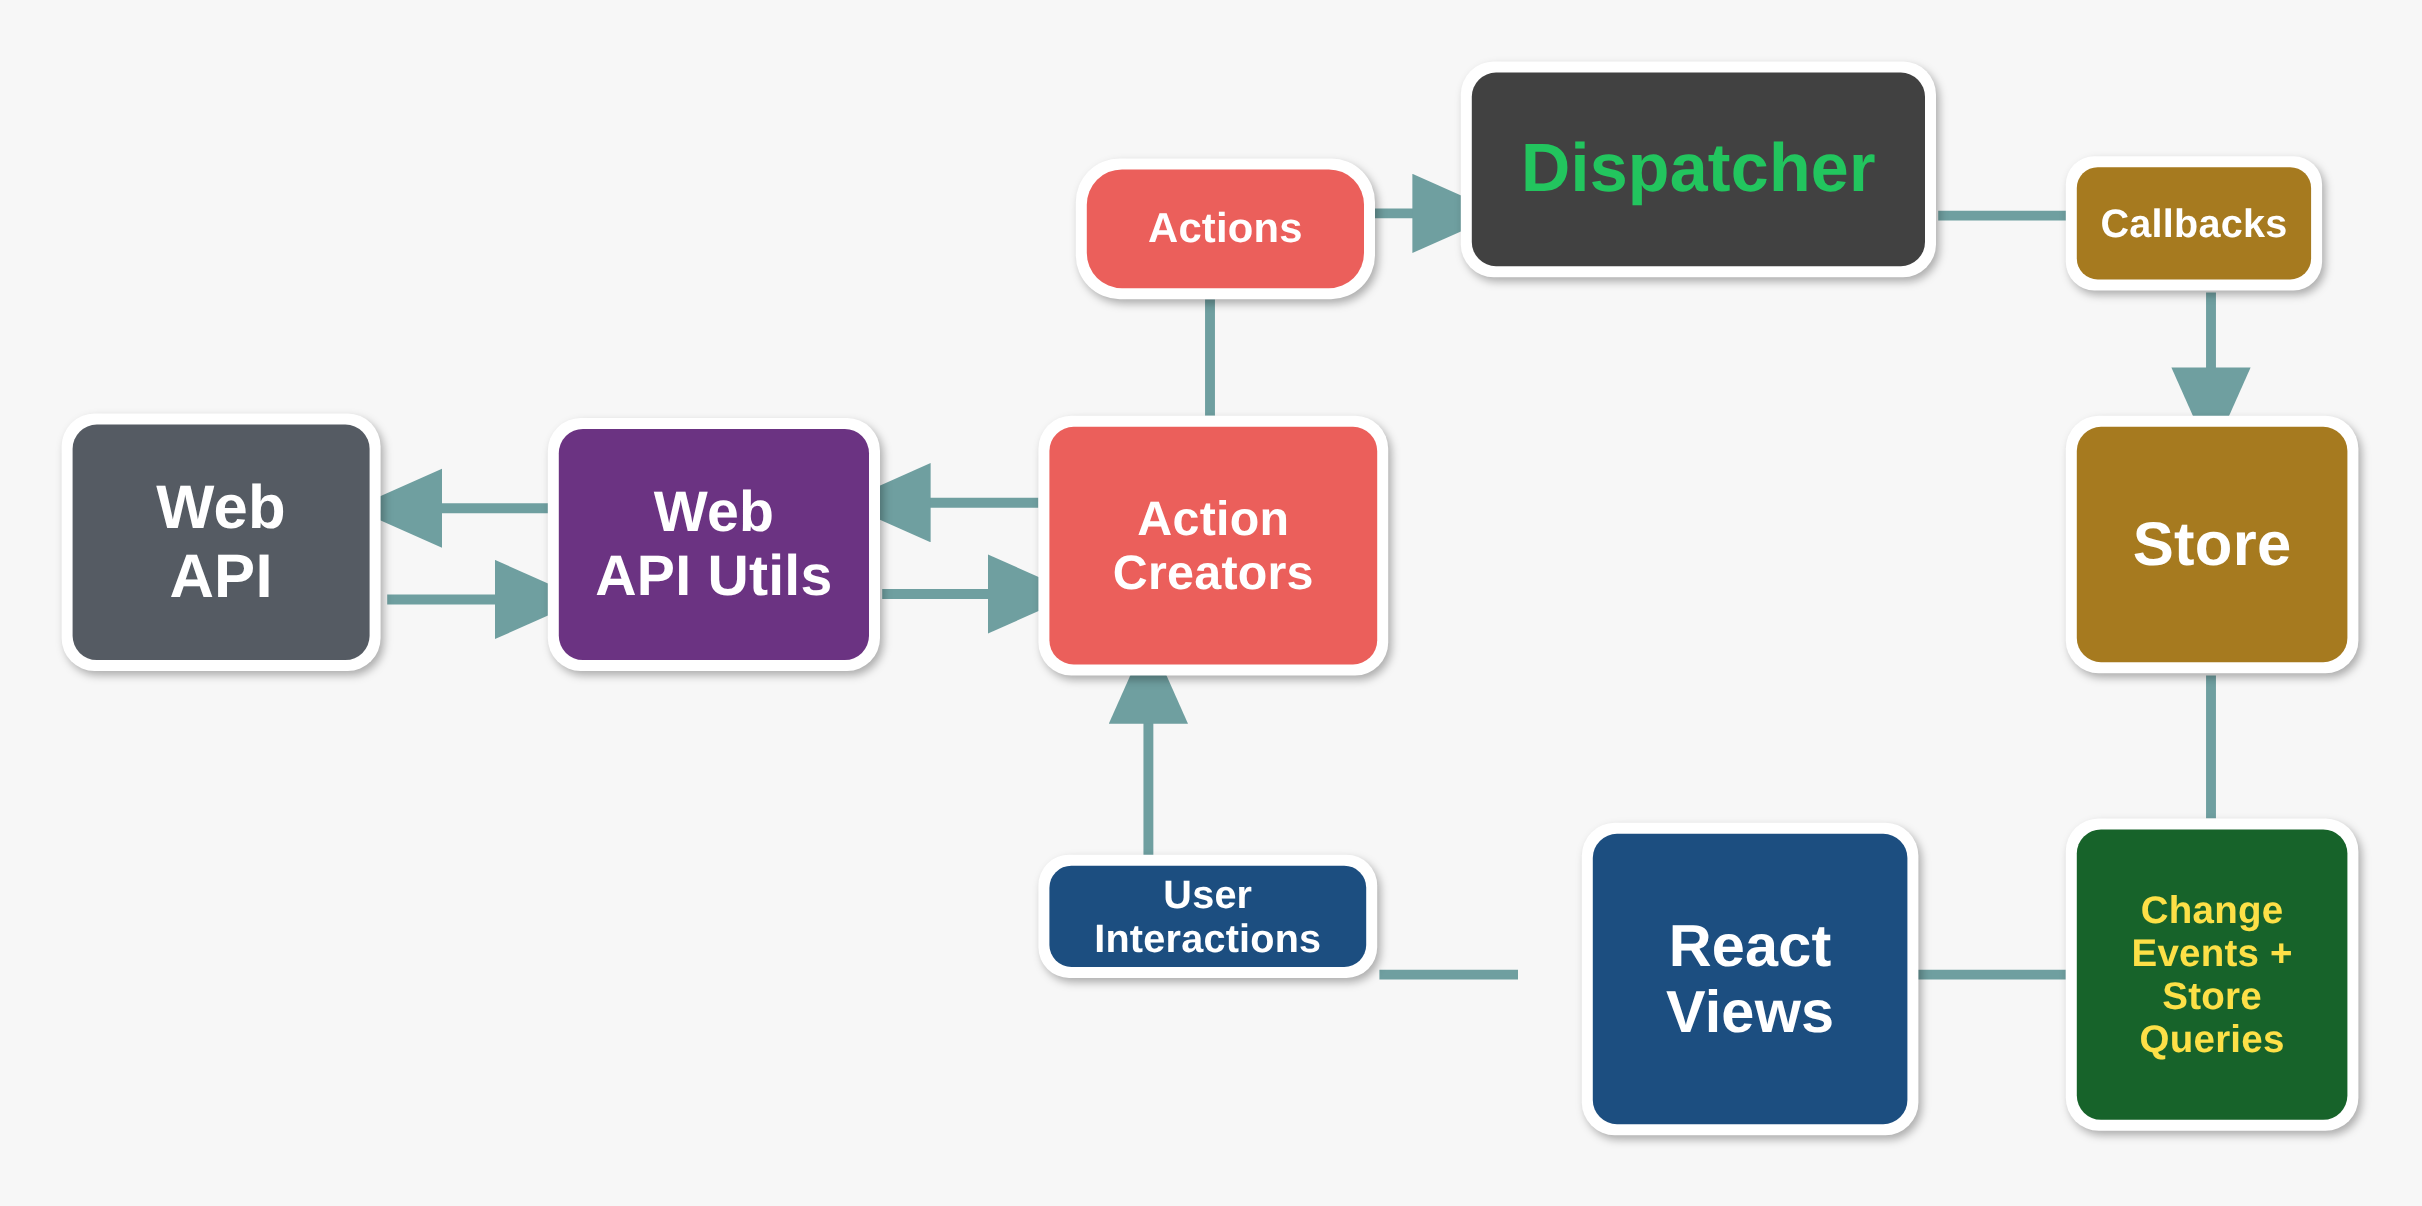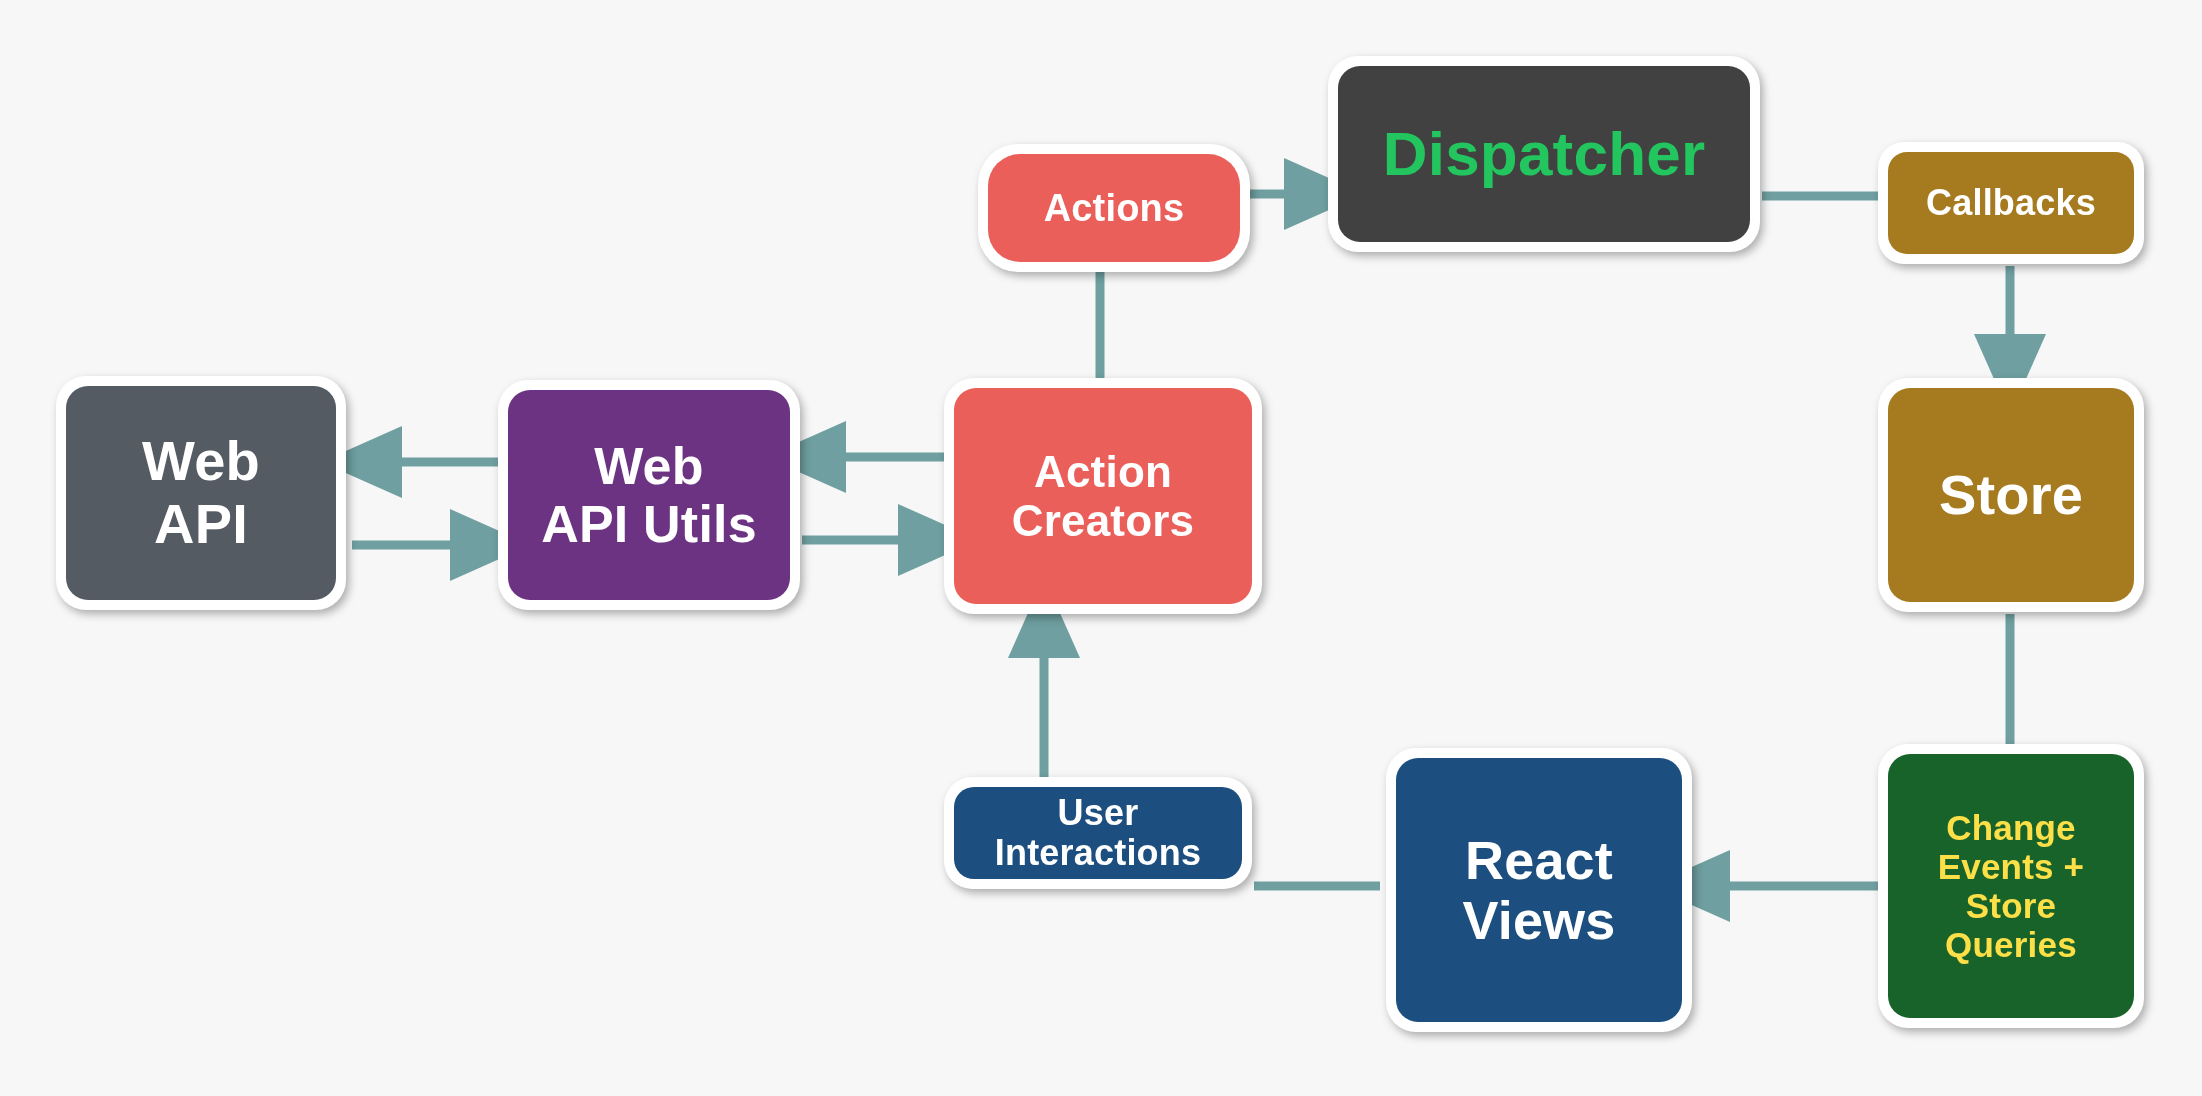--- a/index.html
+++ b/index.html
@@ -48,42 +48,42 @@
     letter-spacing: 0.2px;
     padding: 2px 6px;
   }
   
   .n-actions       { left: 978px;  top: 144px;  width: 272px; height: 128px; border-radius: 40px; }
   .n-actions .fill { border-radius: 32px; font-size: 38px; }
 
   .n-dispatcher       { left: 1328px; top: 56px;  width: 432px; height: 196px; }
   .n-dispatcher .fill { font-size: 62px; }
 
-  .n-callbacks       { left: 1878px; top: 142px; width: 266px; height: 122px; border-radius: 26px;}
+  .n-callbacks       { left: 1878px; top: 142px; width: 233px; height: 122px; border-radius: 26px;}
   .n-callbacks .fill { border-radius: 19px; font-size: 36px; }
 
   .n-store       { left: 1878px; top: 378px; width: 266px; height: 234px; }
   .n-store .fill { font-size: 56px; }
 
   .n-change       { left: 1878px; top: 744px; width: 266px; height: 284px; }
   .n-change .fill { font-size: 35px; }
 
   .n-webapi       { left: 56px;  top: 376px; width: 290px; height: 234px; }
   .n-webapi .fill { font-size: 56px; }
 
   .n-webapiutils       { left: 498px; top: 380px; width: 302px; height: 230px; }
   .n-webapiutils .fill { font-size: 52px; }
 
   .n-actioncreators       { left: 944px; top: 378px; width: 318px; height: 236px; }
   .n-actioncreators .fill { font-size: 44px; }
 
   .n-userint       { left: 944px; top: 777px; width: 308px; height: 112px; border-radius: 28px;}
   .n-userint .fill { border-radius: 20px; font-size: 36px; }
 
-  .n-reactviews       { left: 1386px; top: 748px; width: 306px; height: 284px; }
+  .n-reactviews       { left: 1438px; top: 748px; width: 306px; height: 284px; }
   .n-reactviews .fill { font-size: 54px; }
 </style>
 </head>
 <body>
 
 <div id="canvas" style="background: rgb(247, 247, 247);">
 
   <svg id="edge-layer" viewBox="0 0 2202 1096" width="2202" height="1096" xmlns="http://www.w3.org/2000/svg">
     <defs>
       <marker id="ah-right" markerWidth="10" markerHeight="10" refX="2" refY="4" orient="auto" markerUnits="strokeWidth">

